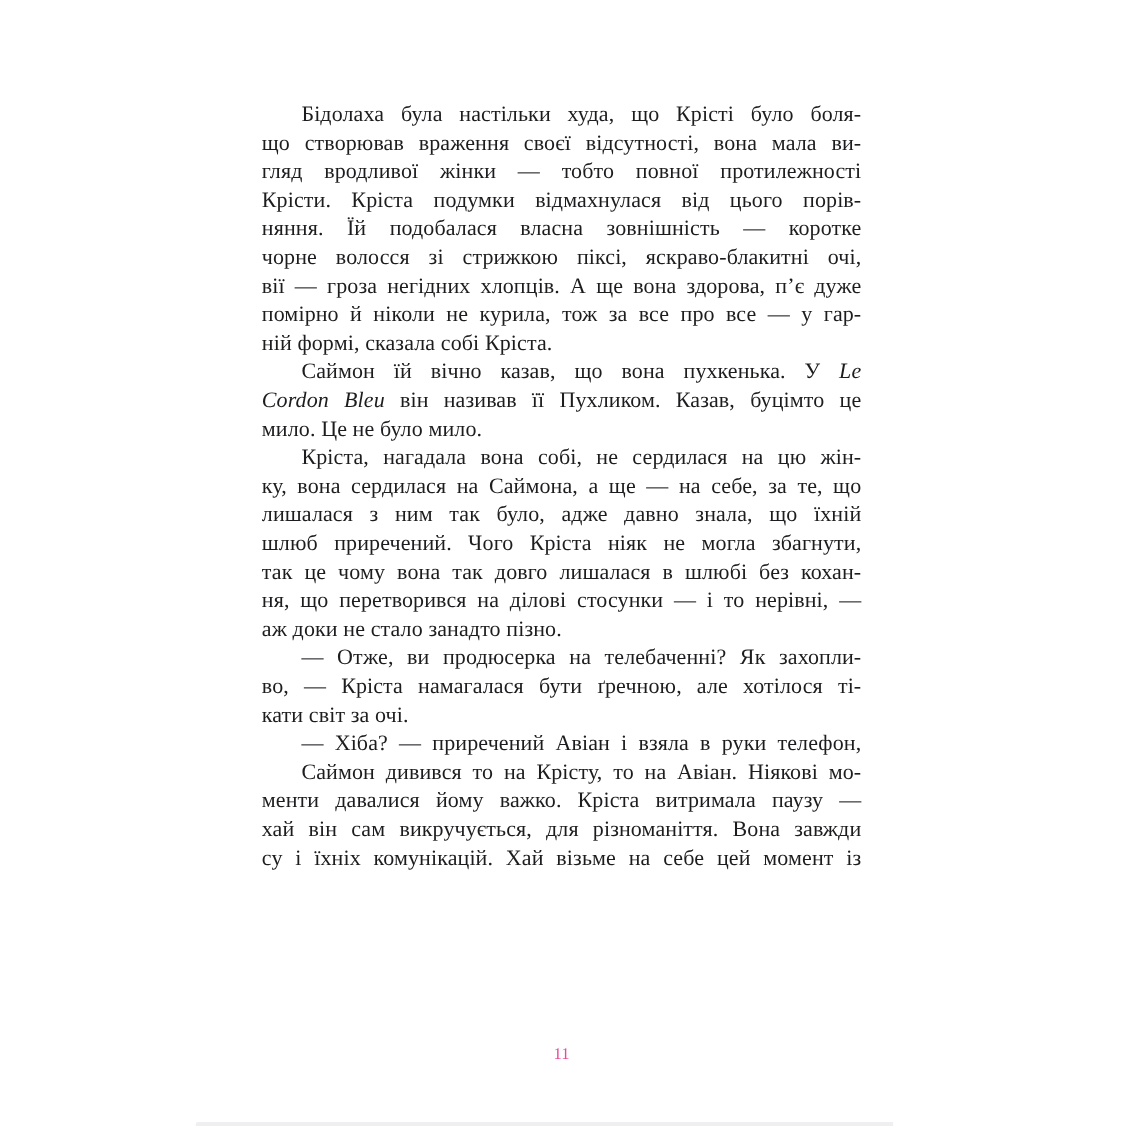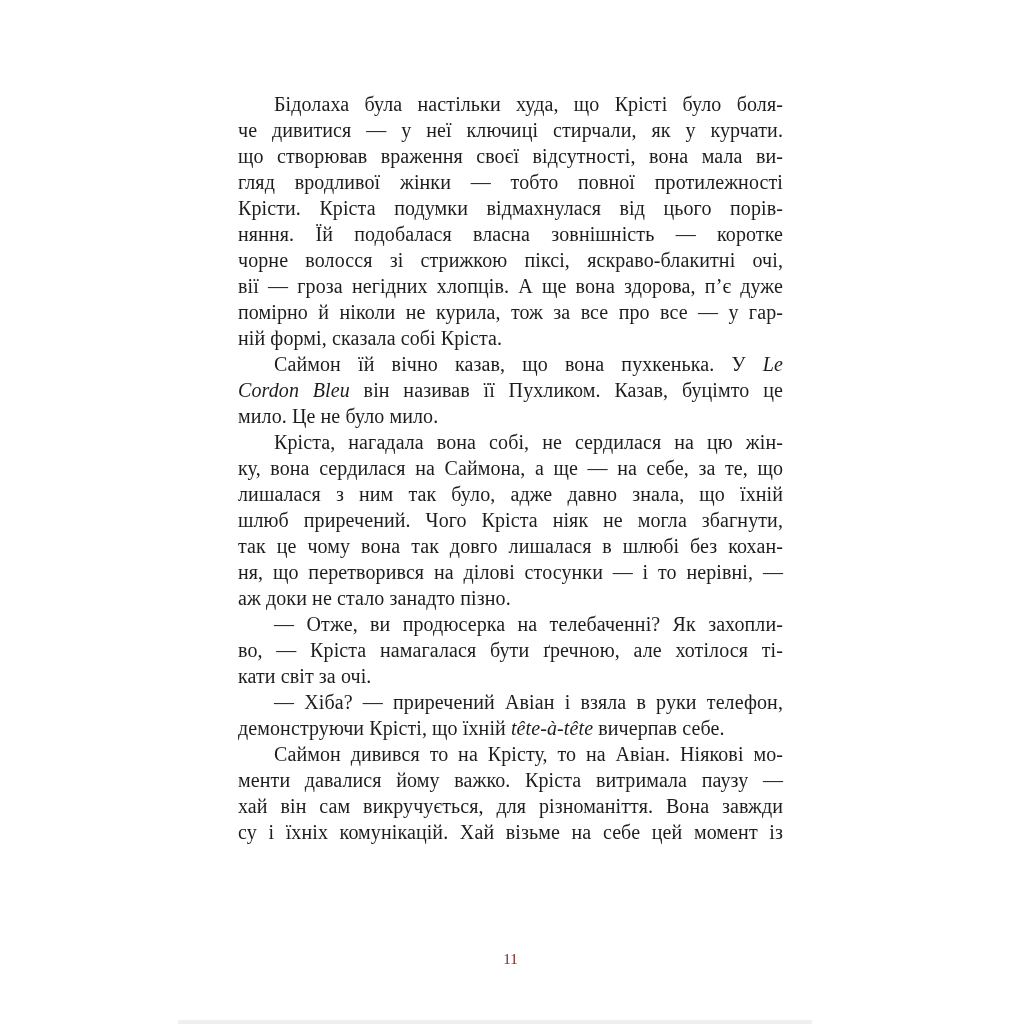--- a/index.html
+++ b/index.html
@@ -37,41 +37,40 @@
 
   .line i { font-style: italic; }
 
   .page-number {
     position: absolute;
     left: 238px;
     top: 951px;
     width: 545px;
     text-align: center;
     font-size: 15px;
-    color: #7f1d1d;
+    color: #ec4899;
   }
 
   .progress-bar {
     position: absolute;
     left: 178px;
     bottom: 0;
     width: 666px;
     height: 4px;
     background: #efeff1;
     border-radius: 2px 2px 0 0;
   }
 </style>
 </head>
 <body>
 
 <div class="page" style="background: rgb(255, 255, 255);">
   <div class="text-block" style="color: rgb(29, 29, 31);">
       <div class="para">
         <div class="line just indent">Бідолаха була настільки худа, що Крісті було боля-</div>
-        <div class="line just">че дивитися — у неї ключиці стирчали, як у курчати.</div>
         <div class="line just">що створював враження своєї відсутності, вона мала ви-</div>
         <div class="line just">гляд вродливої жінки — тобто повної протилежності</div>
         <div class="line just">Крісти. Кріста подумки відмахнулася від цього порів-</div>
         <div class="line just">няння. Їй подобалася власна зовнішність — коротке</div>
         <div class="line just">чорне волосся зі стрижкою піксі, яскраво-блакитні очі,</div>
         <div class="line just">вії — гроза негідних хлопців. А ще вона здорова, п’є дуже</div>
         <div class="line just">помірно й ніколи не курила, тож за все про все — у гар-</div>
         <div class="line">ній формі, сказала собі Кріста.</div>
       </div>
       <div class="para">
@@ -88,21 +87,20 @@
         <div class="line just">ня, що перетворився на ділові стосунки — і то нерівні, —</div>
         <div class="line">аж доки не стало занадто пізно.</div>
       </div>
       <div class="para">
         <div class="line just indent">— Отже, ви продюсерка на телебаченні? Як захопли-</div>
         <div class="line just">во, — Кріста намагалася бути ґречною, але хотілося ті-</div>
         <div class="line">кати світ за очі.</div>
       </div>
       <div class="para">
         <div class="line just indent">— Хіба? — приречений Авіан і взяла в руки телефон,</div>
-        <div class="line">демонструючи Крісті, що їхній <i>tête-à-tête</i> вичерпав себе.</div>
       </div>
       <div class="para">
         <div class="line just indent">Саймон дивився то на Крісту, то на Авіан. Ніякові мо-</div>
         <div class="line just">менти давалися йому важко. Кріста витримала паузу —</div>
         <div class="line just">хай він сам викручується, для різноманіття. Вона завжди</div>
         <div class="line just">су і їхніх комунікацій. Хай візьме на себе цей момент із</div>
       </div>
     </div>
   <div class="page-number">11</div>
   <div class="progress-bar" style="background: rgb(239, 239, 241);"></div>

